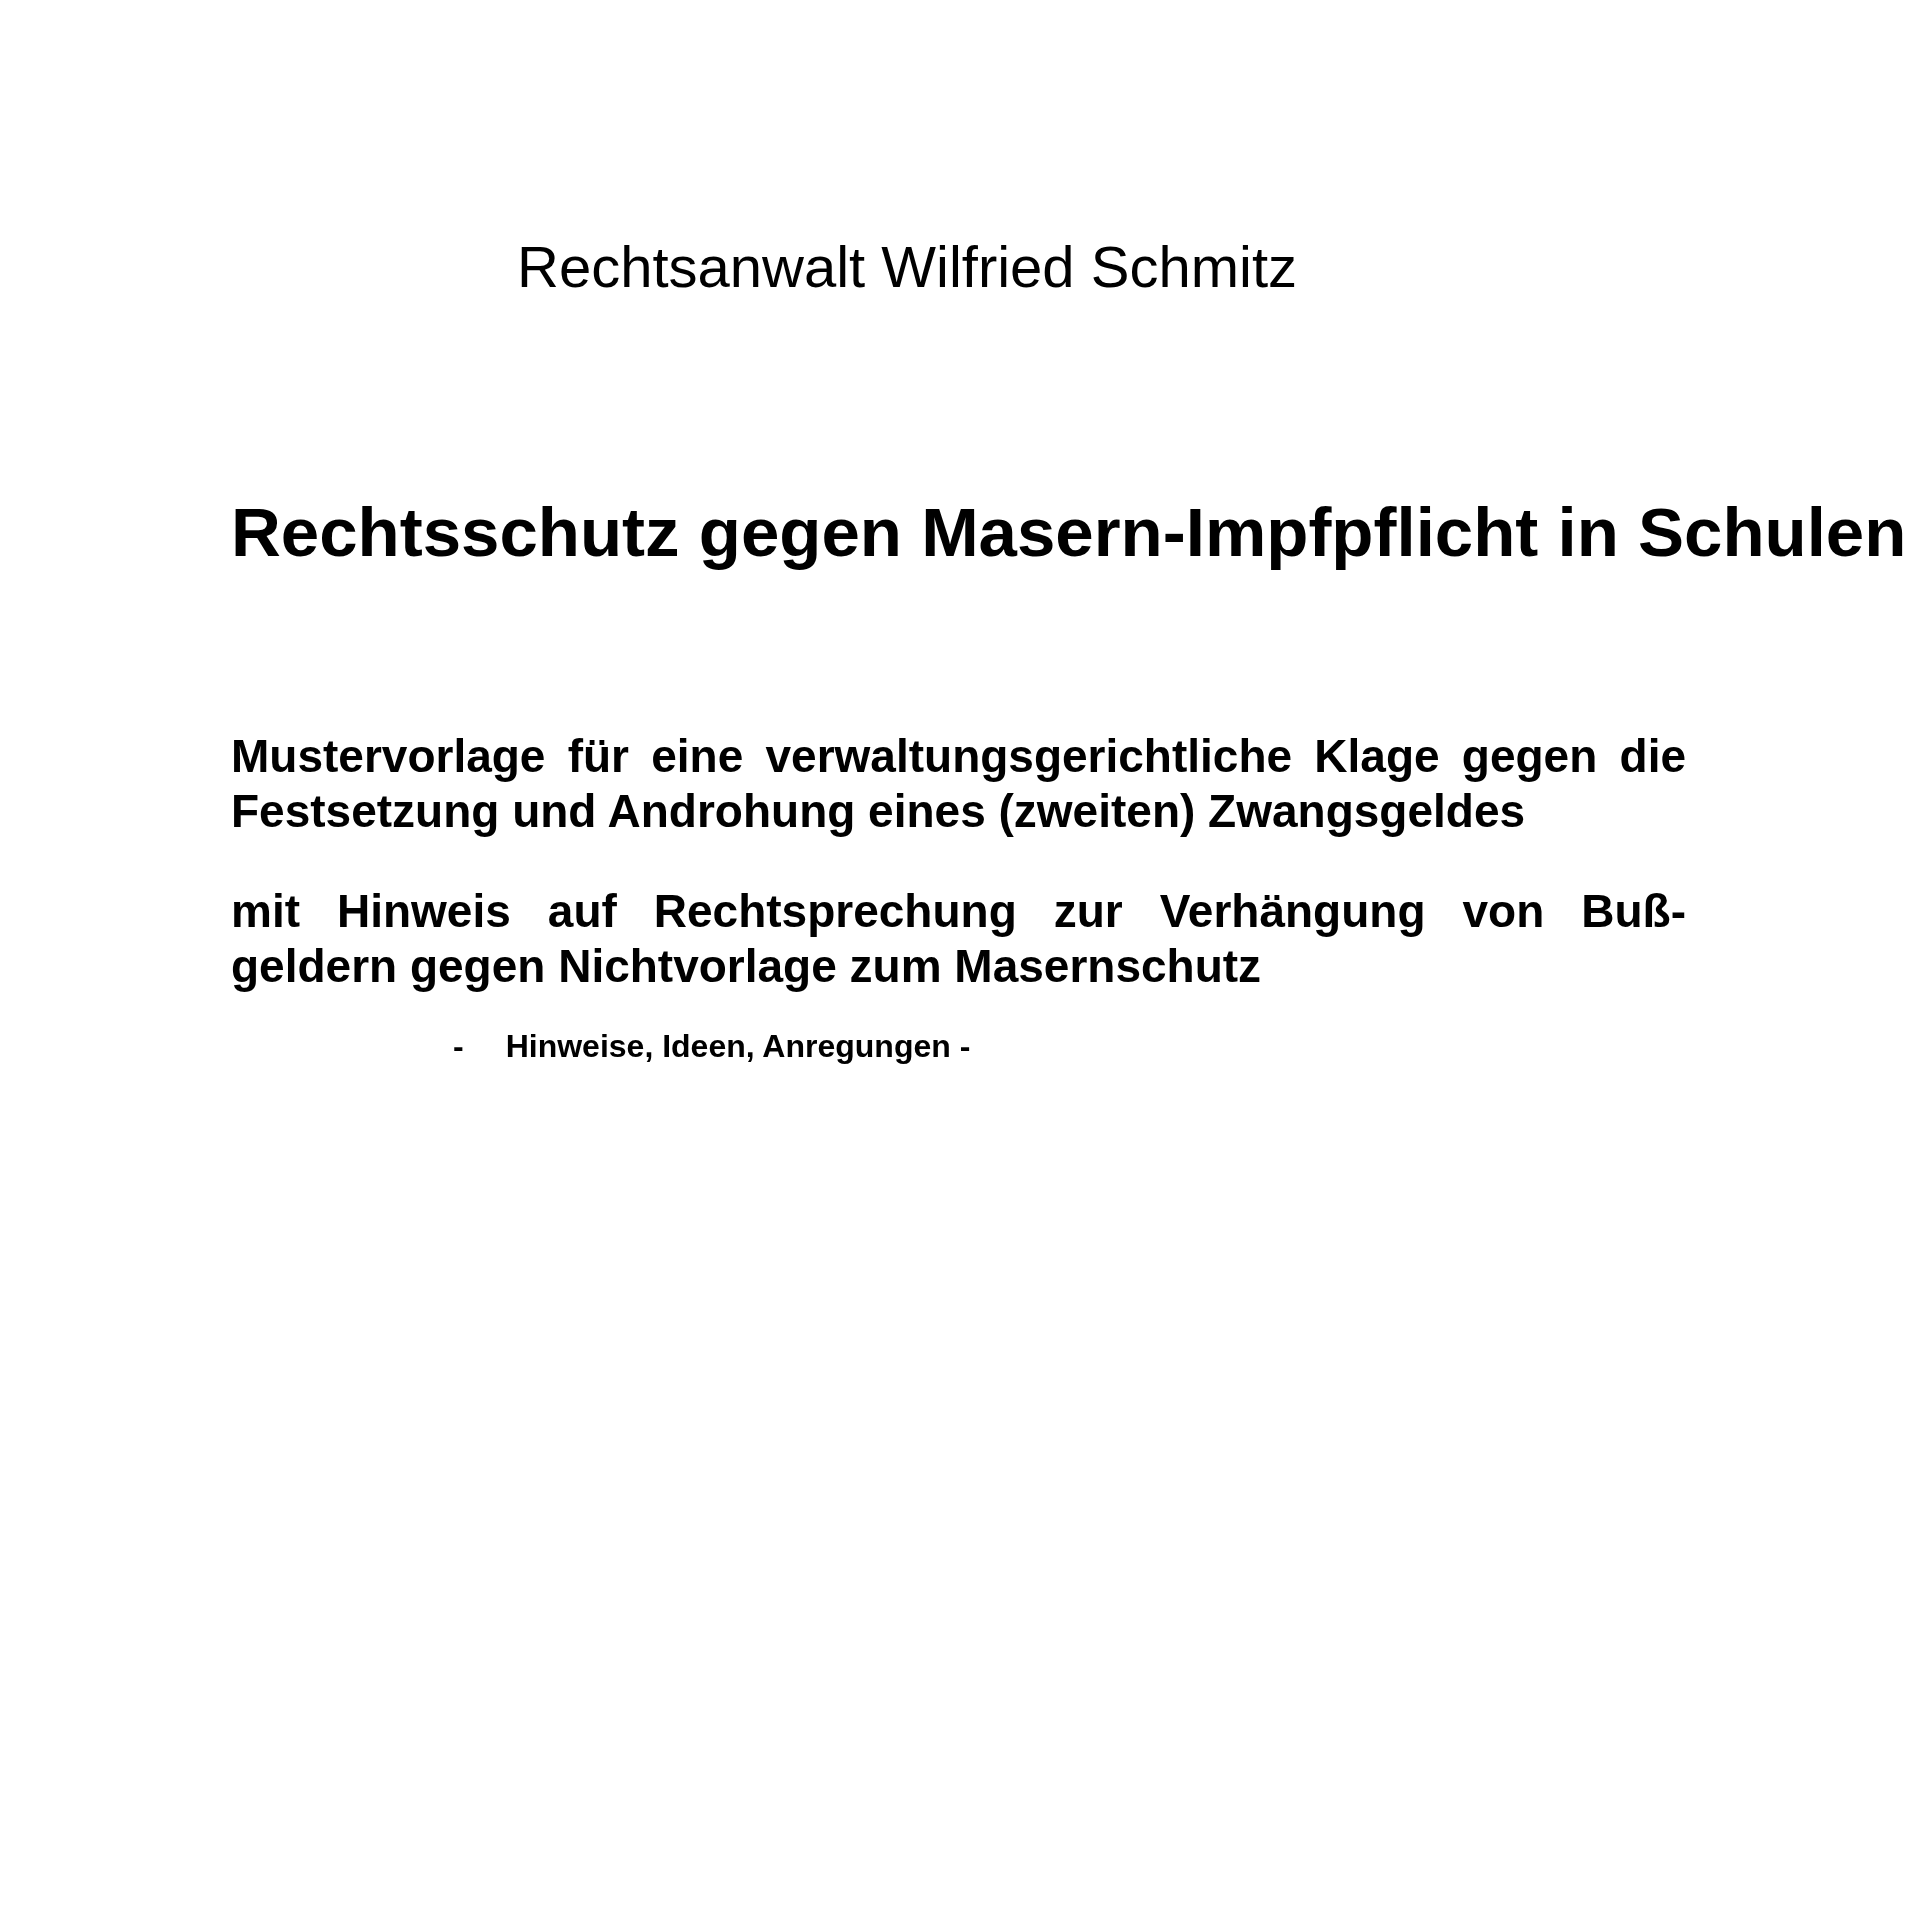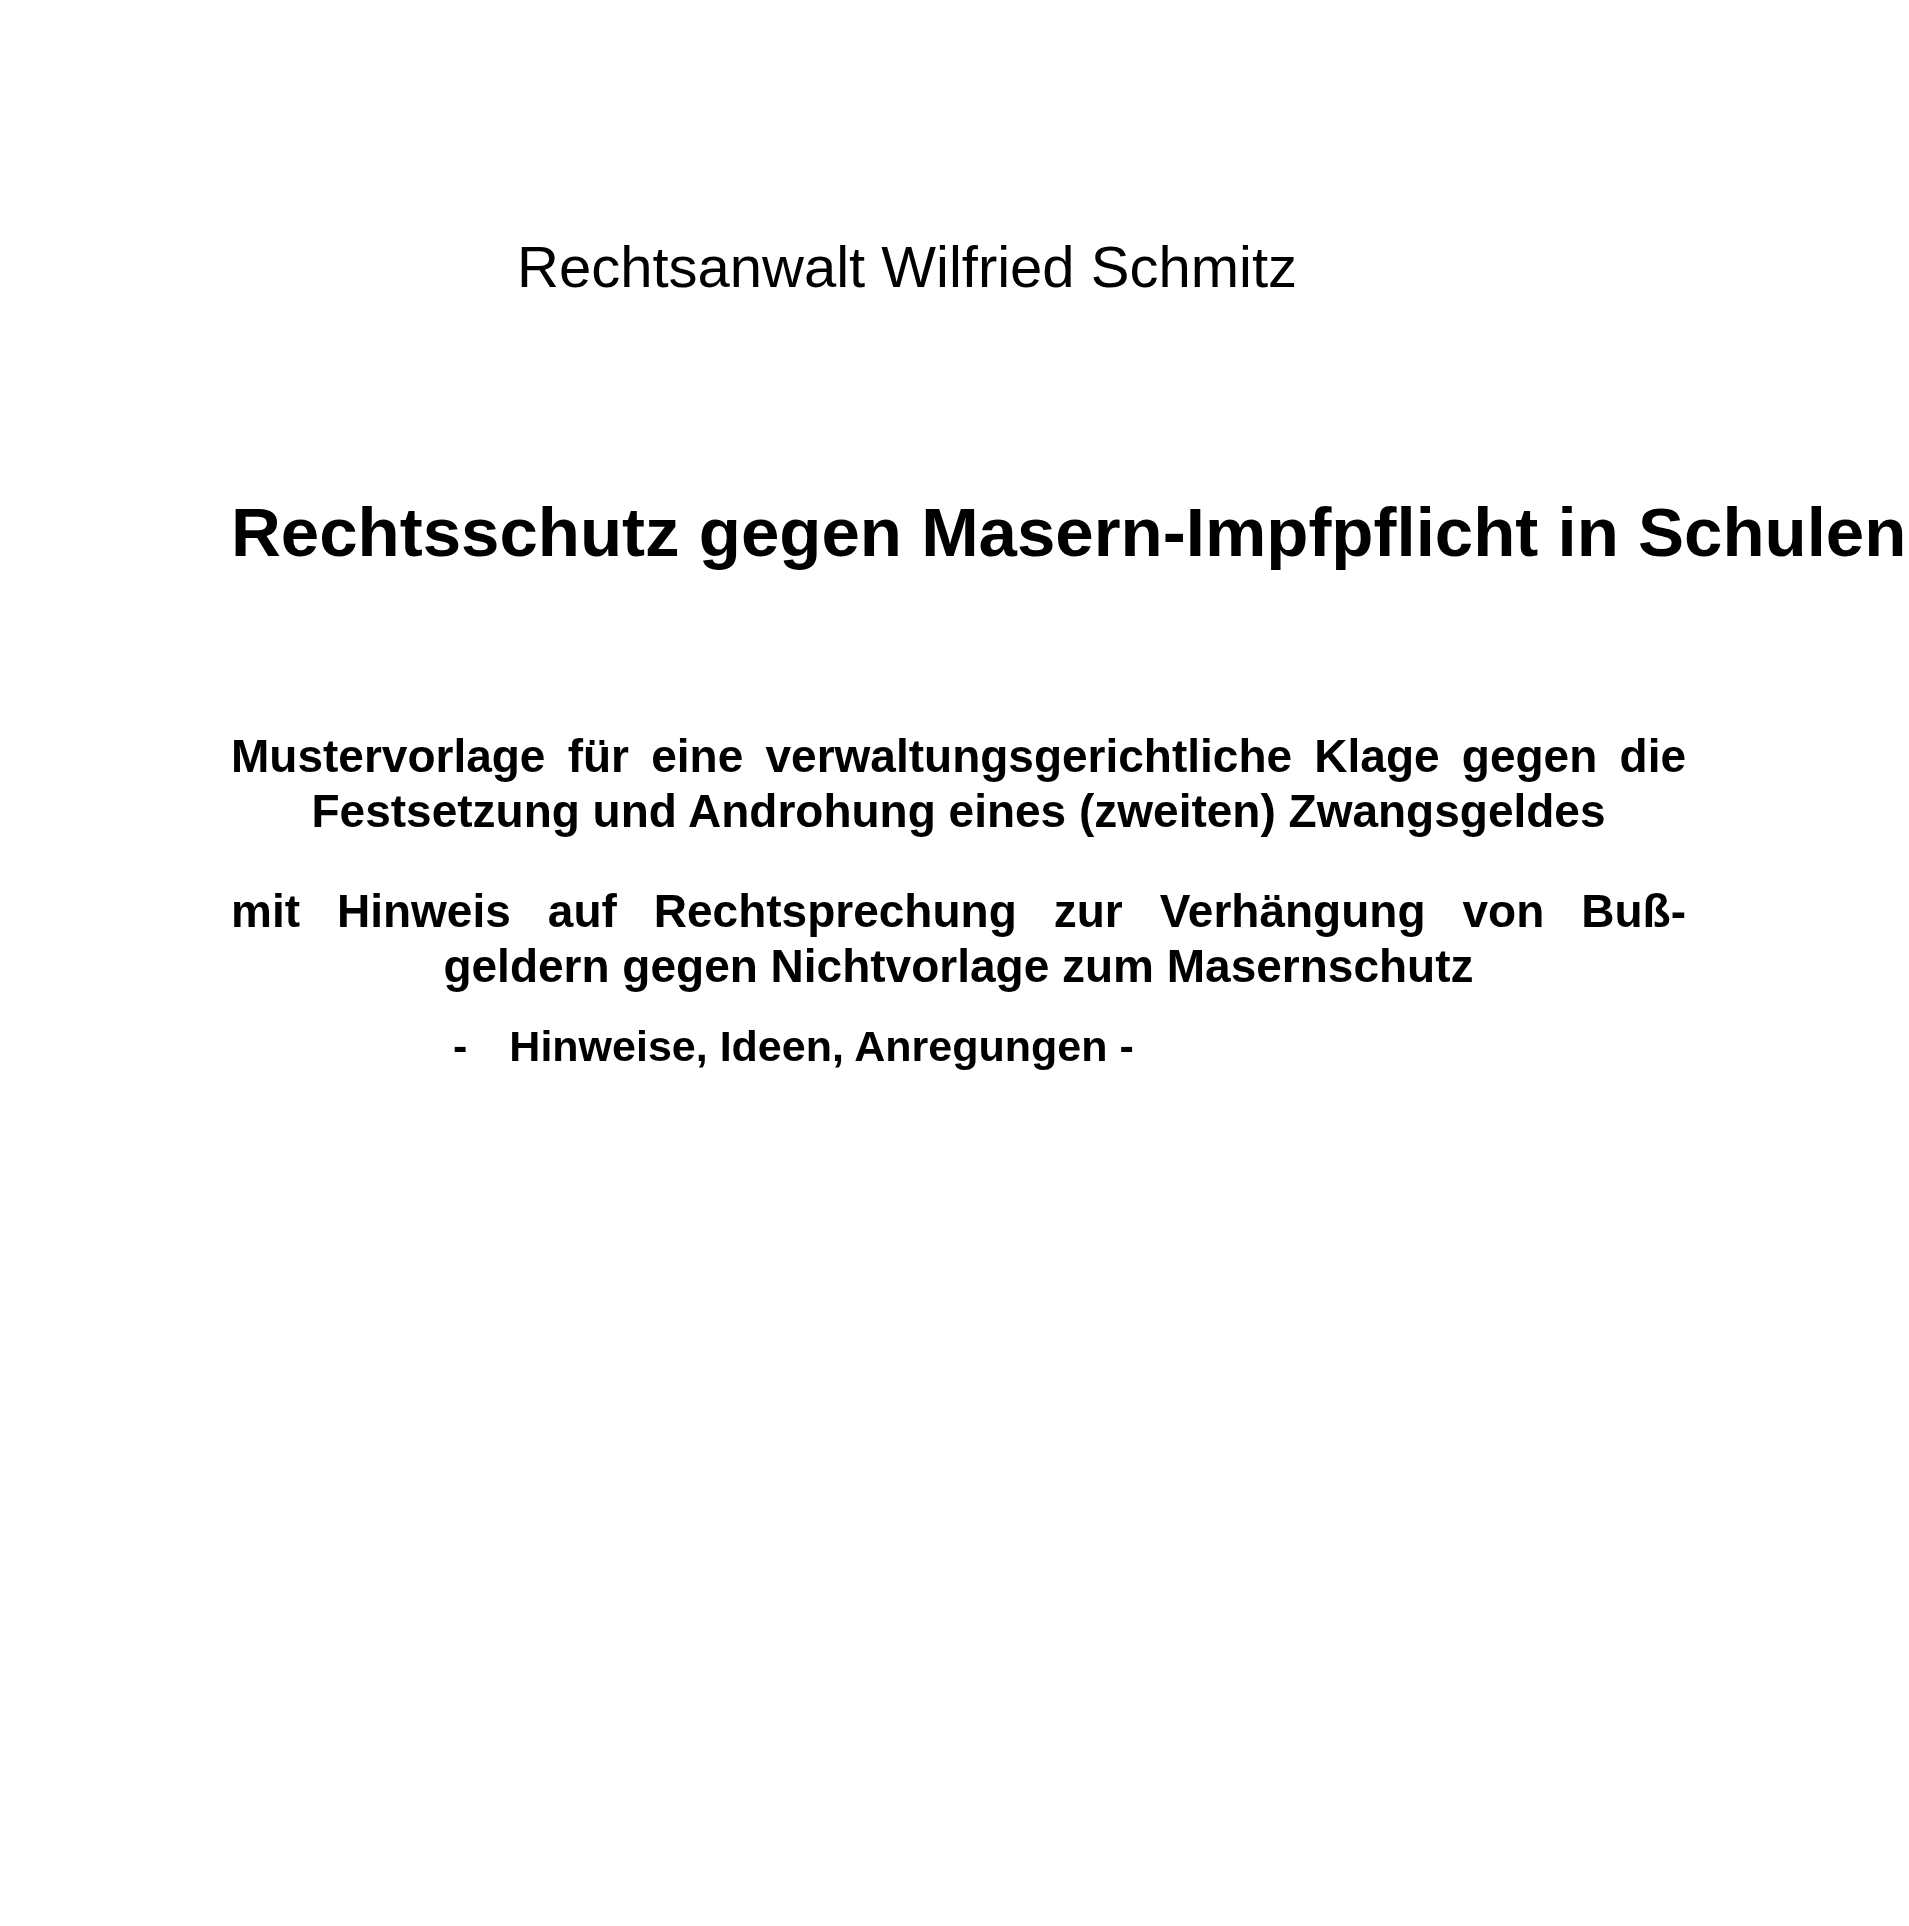--- a/index.html
+++ b/index.html
@@ -44,28 +44,28 @@
     font-weight: 700;
     line-height: 55px;
   }
   .para-subtitle { top: 693px; margin-top: 36px; }
   .para-note     { top: 861px; margin-top: 23px; }
   .line-justify-full {
     text-align: justify;
     text-align-last: justify;
   }
   .line-plain {
-    text-align: center;
+    text-align: left;
     white-space: nowrap;
   }
   .list-line {
     position: absolute;
     left: 453px;
     top: 1019px;
-    font-size: 43px;
+    font-size: 32px;
     font-weight: 700;
     line-height: 55px;
     white-space: nowrap;
   }
   .list-line .dash {
     display: inline-block;
     margin-right: 42px;
   }
 </style>
 </head>

